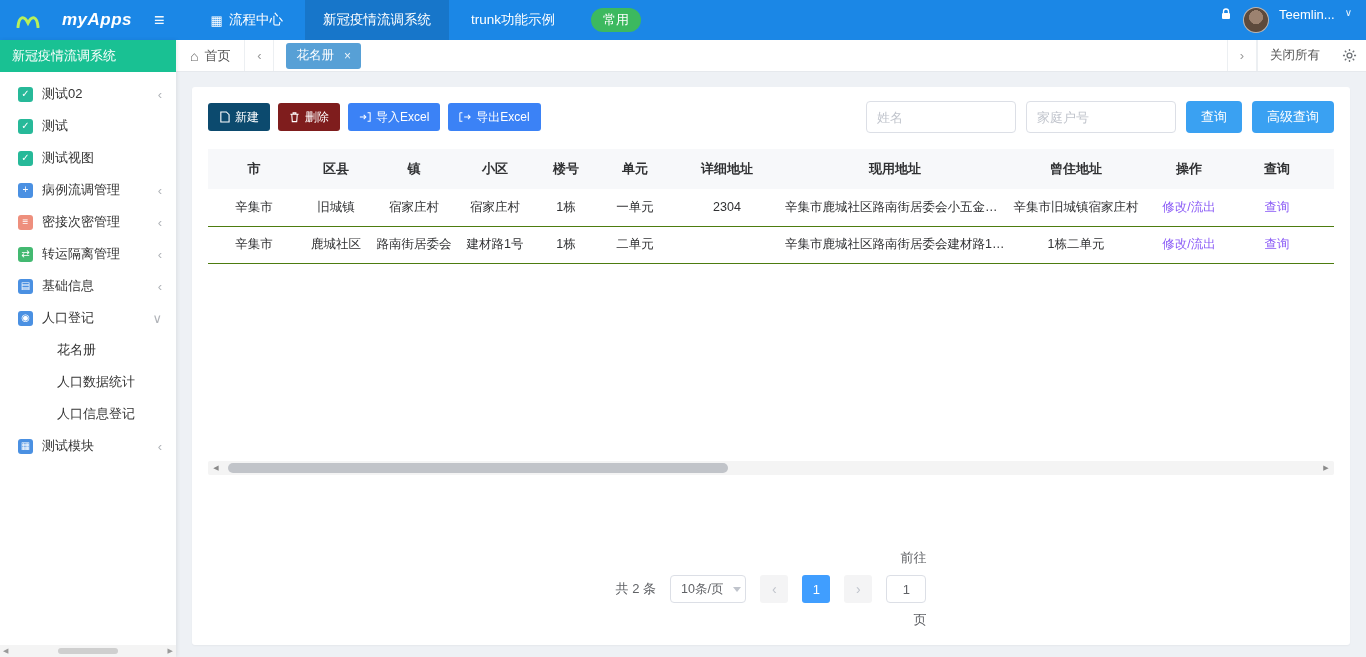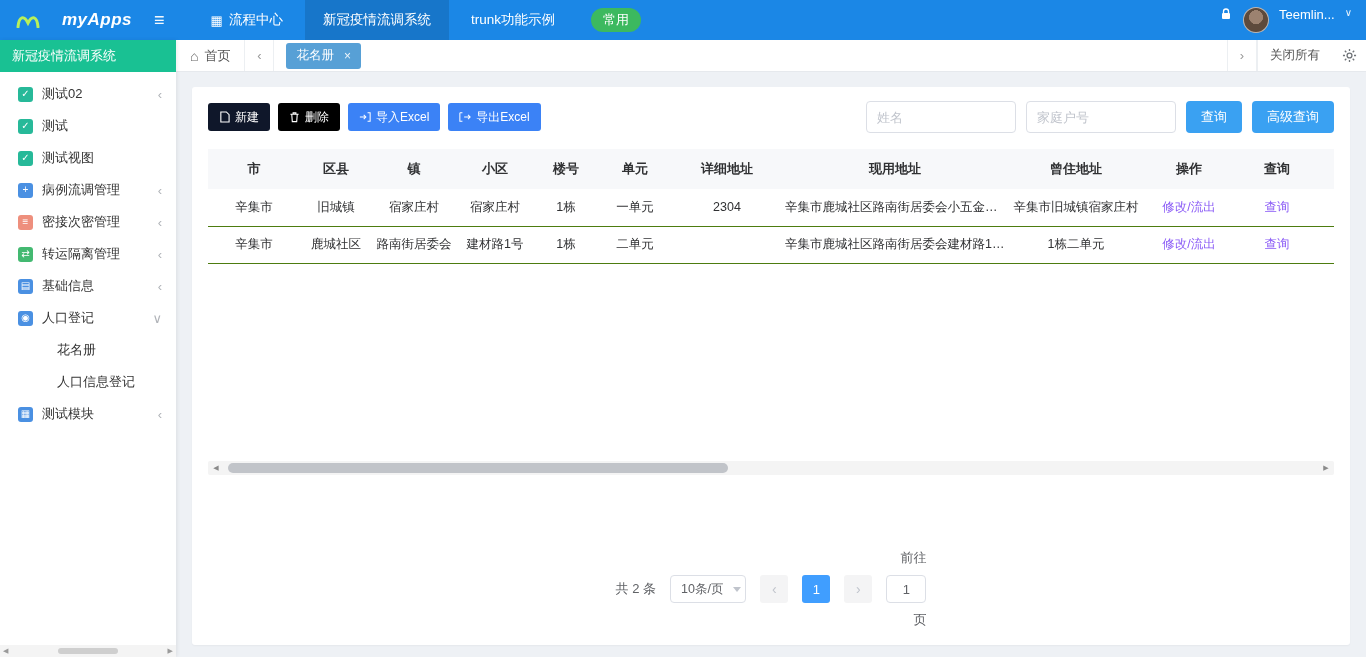--- a/index.html
+++ b/index.html
@@ -46,22 +46,22 @@
   .tb-spacer { flex:1; }
   .tb-closeall { padding:0 12px; color:#555; cursor:pointer; border-left:1px solid #eceff2; height:100%; display:flex; align-items:center; font-size:12.5px; }
   .tb-gear { width:34px; height:100%; display:flex; align-items:center; justify-content:center; cursor:pointer; }
 
   .content { flex:1; padding:15px 16px 12px; overflow:hidden; }
   .card { background:#fff; border-radius:3px; height:100%; display:flex; flex-direction:column; padding:14px 16px 10px; box-shadow:0 1px 2px rgba(0,0,0,.04); }
 
   
   .actions { display:flex; align-items:center; gap:8px; }
   .btn { border:none; color:#fff; height:28px; padding:0 11px; border-radius:3px; font-size:12px; display:inline-flex; align-items:center; gap:5px; cursor:pointer; font-family:inherit; }
-  .btn-new { background:#0f172a; }
-  .btn-del { background:#000000; }
+  .btn-new { background:#0c4a6e; }
+  .btn-del { background:#7f1d1d; }
   .btn-excel { background:#3b82f6; }
   .filters { margin-left:auto; display:flex; align-items:center; gap:10px; }
   .txt { width:150px; height:32px; border:1px solid #dcdfe6; border-radius:4px; padding:0 10px; font-size:13px; color:#333; font-family:inherit; }
   .txt::placeholder { color:#c0c4cc; }
   .btn-query { background:#3aa1f2; height:32px; padding:0 15px; font-size:13px; border-radius:4px; }
 
   
   .table-wrap { height:312px; margin-top:16px; overflow:hidden; }
   table { width:100%; border-collapse:collapse; table-layout:fixed; }
   thead th { background:#f7f8fa; height:40px; font-size:13px; color:#303133; font-weight:bold; text-align:center; }
@@ -154,20 +154,23 @@
         <span>基础信息</span>
         <span class="chev">‹</span>
       </div>
       <div class="side-item">
         <span class="ic c-blue">◉</span>
         <span>人口登记</span>
         <span class="chev">∨</span>
       </div>
       <div class="side-sub">
         <span>花名册</span>
+      </div>
+      <div class="side-sub">
+        <span>人口数据统计</span>
       </div>
       <div class="side-sub">
         <span>人口信息登记</span>
       </div>
       <div class="side-item">
         <span class="ic c-blue">▦</span>
         <span>测试模块</span>
         <span class="chev">‹</span>
       </div>
     </div>

